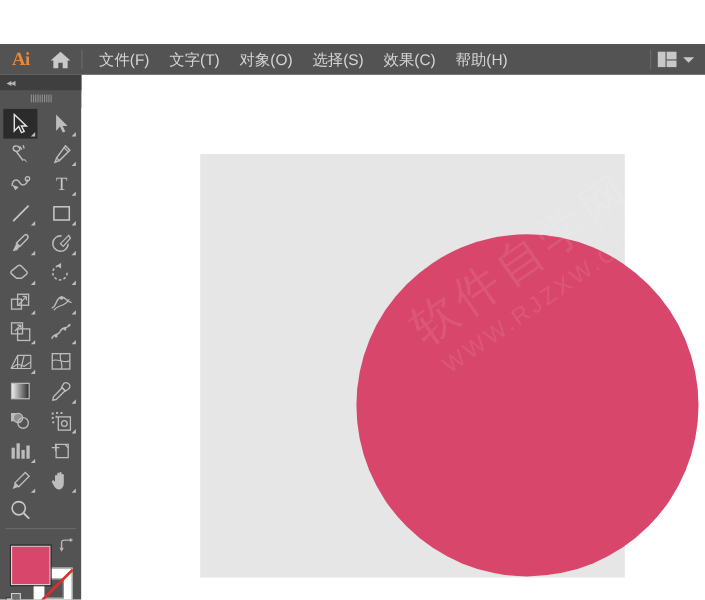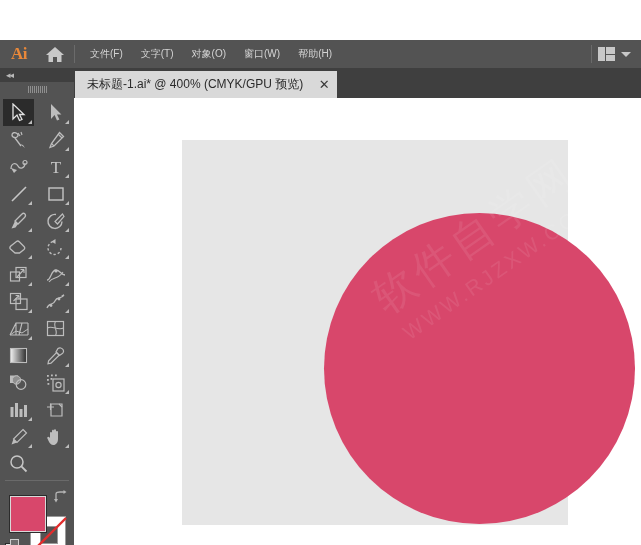--- a/index.html
+++ b/index.html
@@ -27,21 +27,21 @@
   .home-icon {
     width: 34px; height: 28px; display: flex;
     align-items: center; justify-content: center;
   }
   .menu-sep {
     width: 1px; height: 18px; background: #6b6b6b; margin: 0 6px 0 2px;
   }
   .menu-items { display: flex; align-items: center; }
   .menu-item {
     padding: 0 9px; height: 28px; line-height: 28px;
-    color: #d4d4d4; font-size: 10px; white-space: nowrap;
+    color: #d4d4d4; font-size: 14px; white-space: nowrap;
     cursor: default;
   }
   .menubar-right {
     position: absolute; right: 4px; top: 0; height: 28px;
     display: flex; align-items: center;
   }
   .ws-icon { display: flex; gap: 1px; margin-right: 6px; }
   .ws-icon i { display: block; background: #c8c8c8; }
   .ws-left  { width: 7px; height: 14px; }
   .ws-col   { display: flex; flex-direction: column; gap: 1px; }
@@ -190,42 +190,37 @@
     <div class="home-icon">
       <svg width="20" height="18" viewBox="0 0 20 18">
         <path d="M10 2 L19 10 L16.5 10 L16.5 17 L12 17 L12 12 L8 12 L8 17 L3.5 17 L3.5 10 L1 10 Z" fill="#c9c9c9"></path>
       </svg>
     </div>
     <div class="menu-sep"></div>
     <div class="menu-items">
       <div class="menu-item">文件(F)</div>
       <div class="menu-item">文字(T)</div>
       <div class="menu-item">对象(O)</div>
-      <div class="menu-item">窗口(W)</div>
+      <div class="menu-item">选择(S)</div>
+      <div class="menu-item">效果(C)</div>
       <div class="menu-item">帮助(H)</div>
     </div>
     <div class="menubar-right">
       <div class="menu-sep"></div>
       <div class="ws-icon">
         <i class="ws-left"></i>
         <span class="ws-col">
             <i></i>
             <i></i>
           </span>
       </div>
       <div class="chev"></div>
     </div>
   </div>
 
-  <div class="tabbar">
-    <div class="doctab">
-      <span class="title">未标题-1.ai* @ 400% (CMYK/GPU 预览)</span>
-      <span class="tab-close">✕</span>
-    </div>
-  </div>
 
   <div class="toolpanel">
 
     <div class="tool-header">
       <span class="collapse-arrows">◂◂</span>
     </div>
     <div class="tool-grip">
       <i></i>
         <i></i>
         <i></i>

